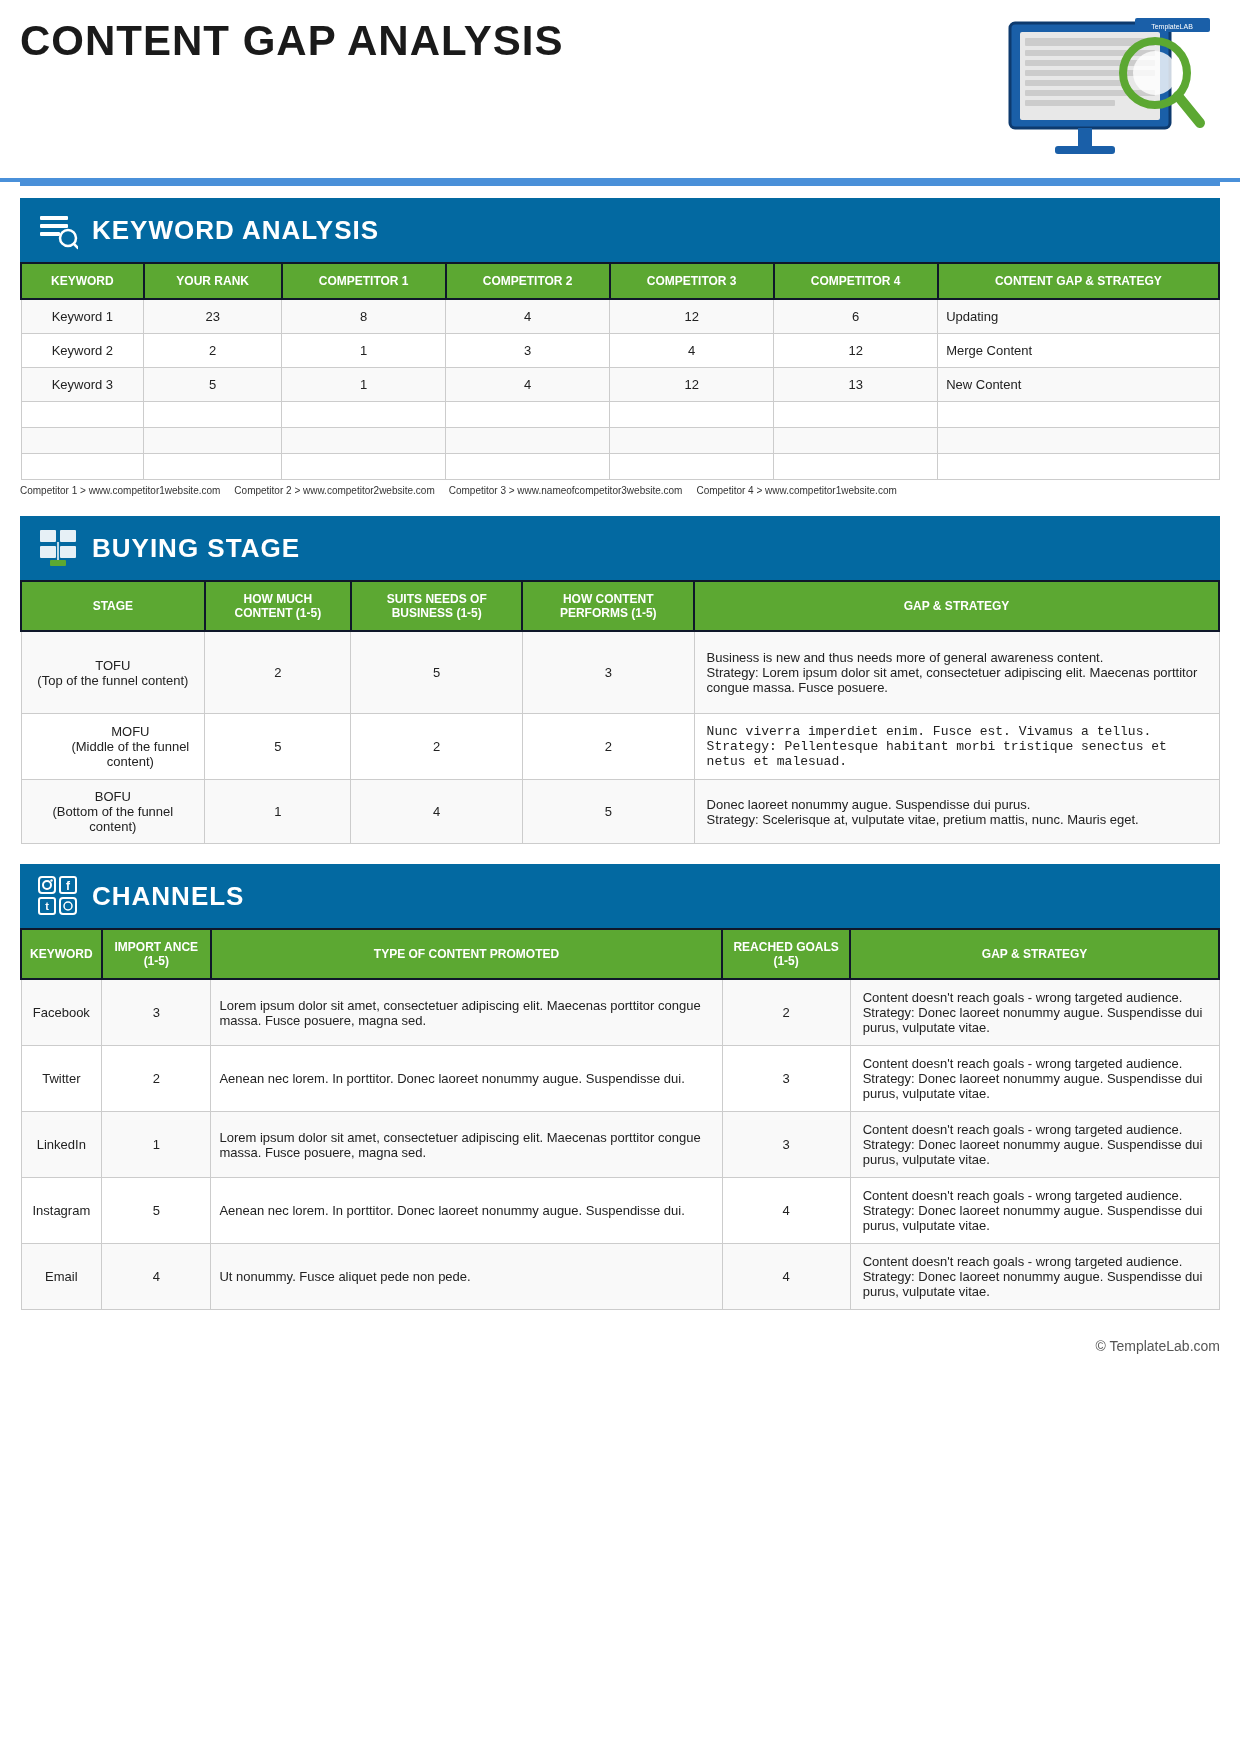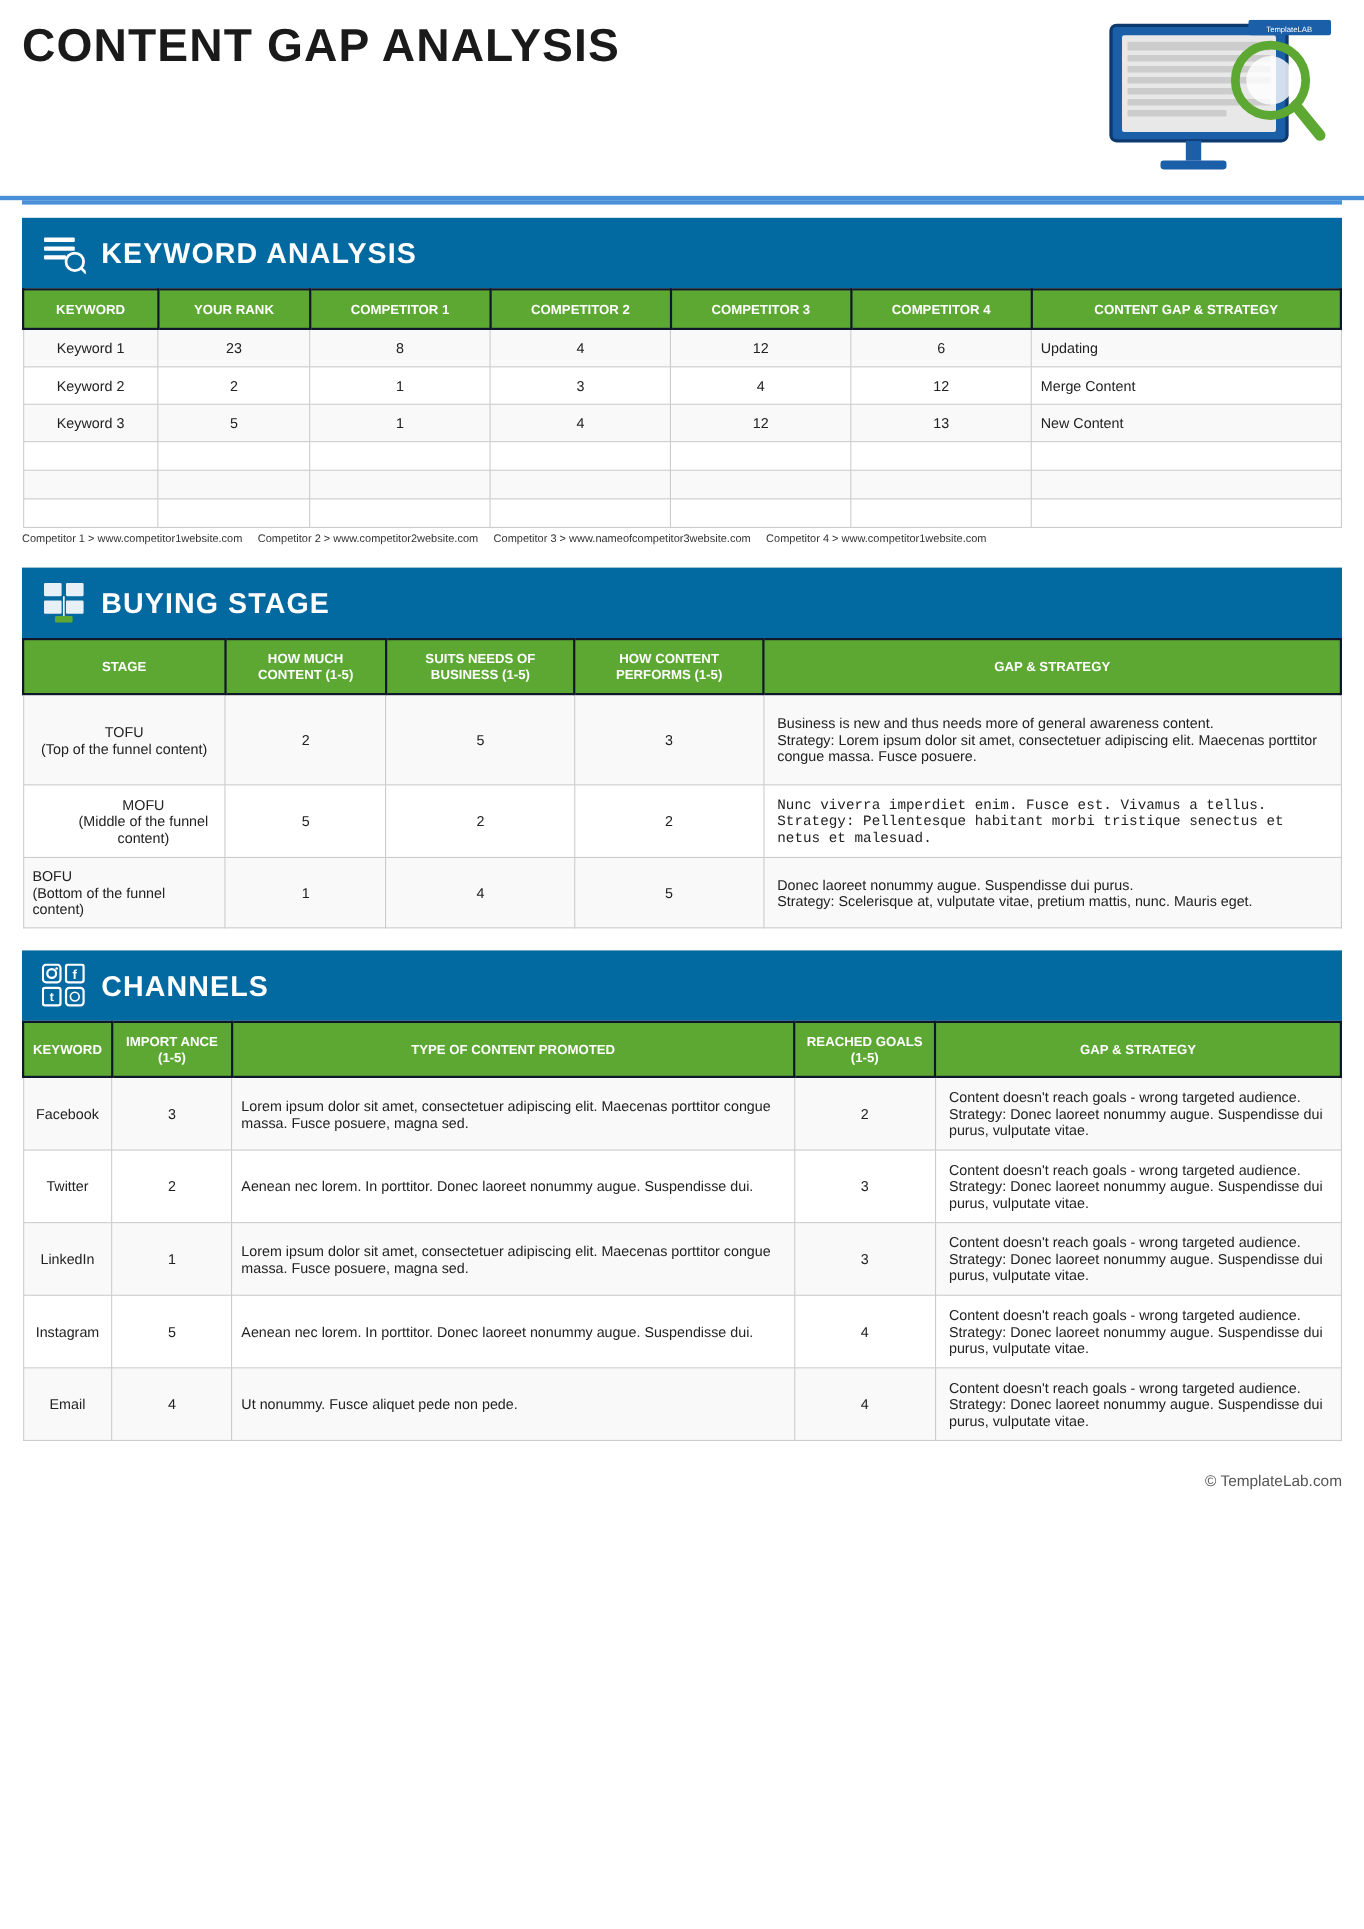--- a/index.html
+++ b/index.html
@@ -293,21 +293,21 @@
         <tr>
           <td style="white-space: pre-line; text-align: center; padding-left: 43px;">MOFU
 (Middle of the funnel content)</td>
           <td>5</td>
           <td>2</td>
           <td>2</td>
           <td style="text-align: left; white-space: pre-line; padding: 10px 12px; font-family: Liberation Mono, monospace;">Nunc viverra imperdiet enim. Fusce est. Vivamus a tellus.
 Strategy: Pellentesque habitant morbi tristique senectus et netus et malesuad.</td>
         </tr>
         <tr>
-          <td style="white-space: pre-line; text-align: left;">BOFU
+          <td style="white-space: pre-line; text-align: center;">BOFU
 (Bottom of the funnel content)</td>
           <td>1</td>
           <td>4</td>
           <td>5</td>
           <td style="text-align: left; white-space: pre-line; padding: 10px 12px;">Donec laoreet nonummy augue. Suspendisse dui purus.
 Strategy: Scelerisque at, vulputate vitae, pretium mattis, nunc. Mauris eget.</td>
         </tr>
       </tbody>
   </table>
 </div>

